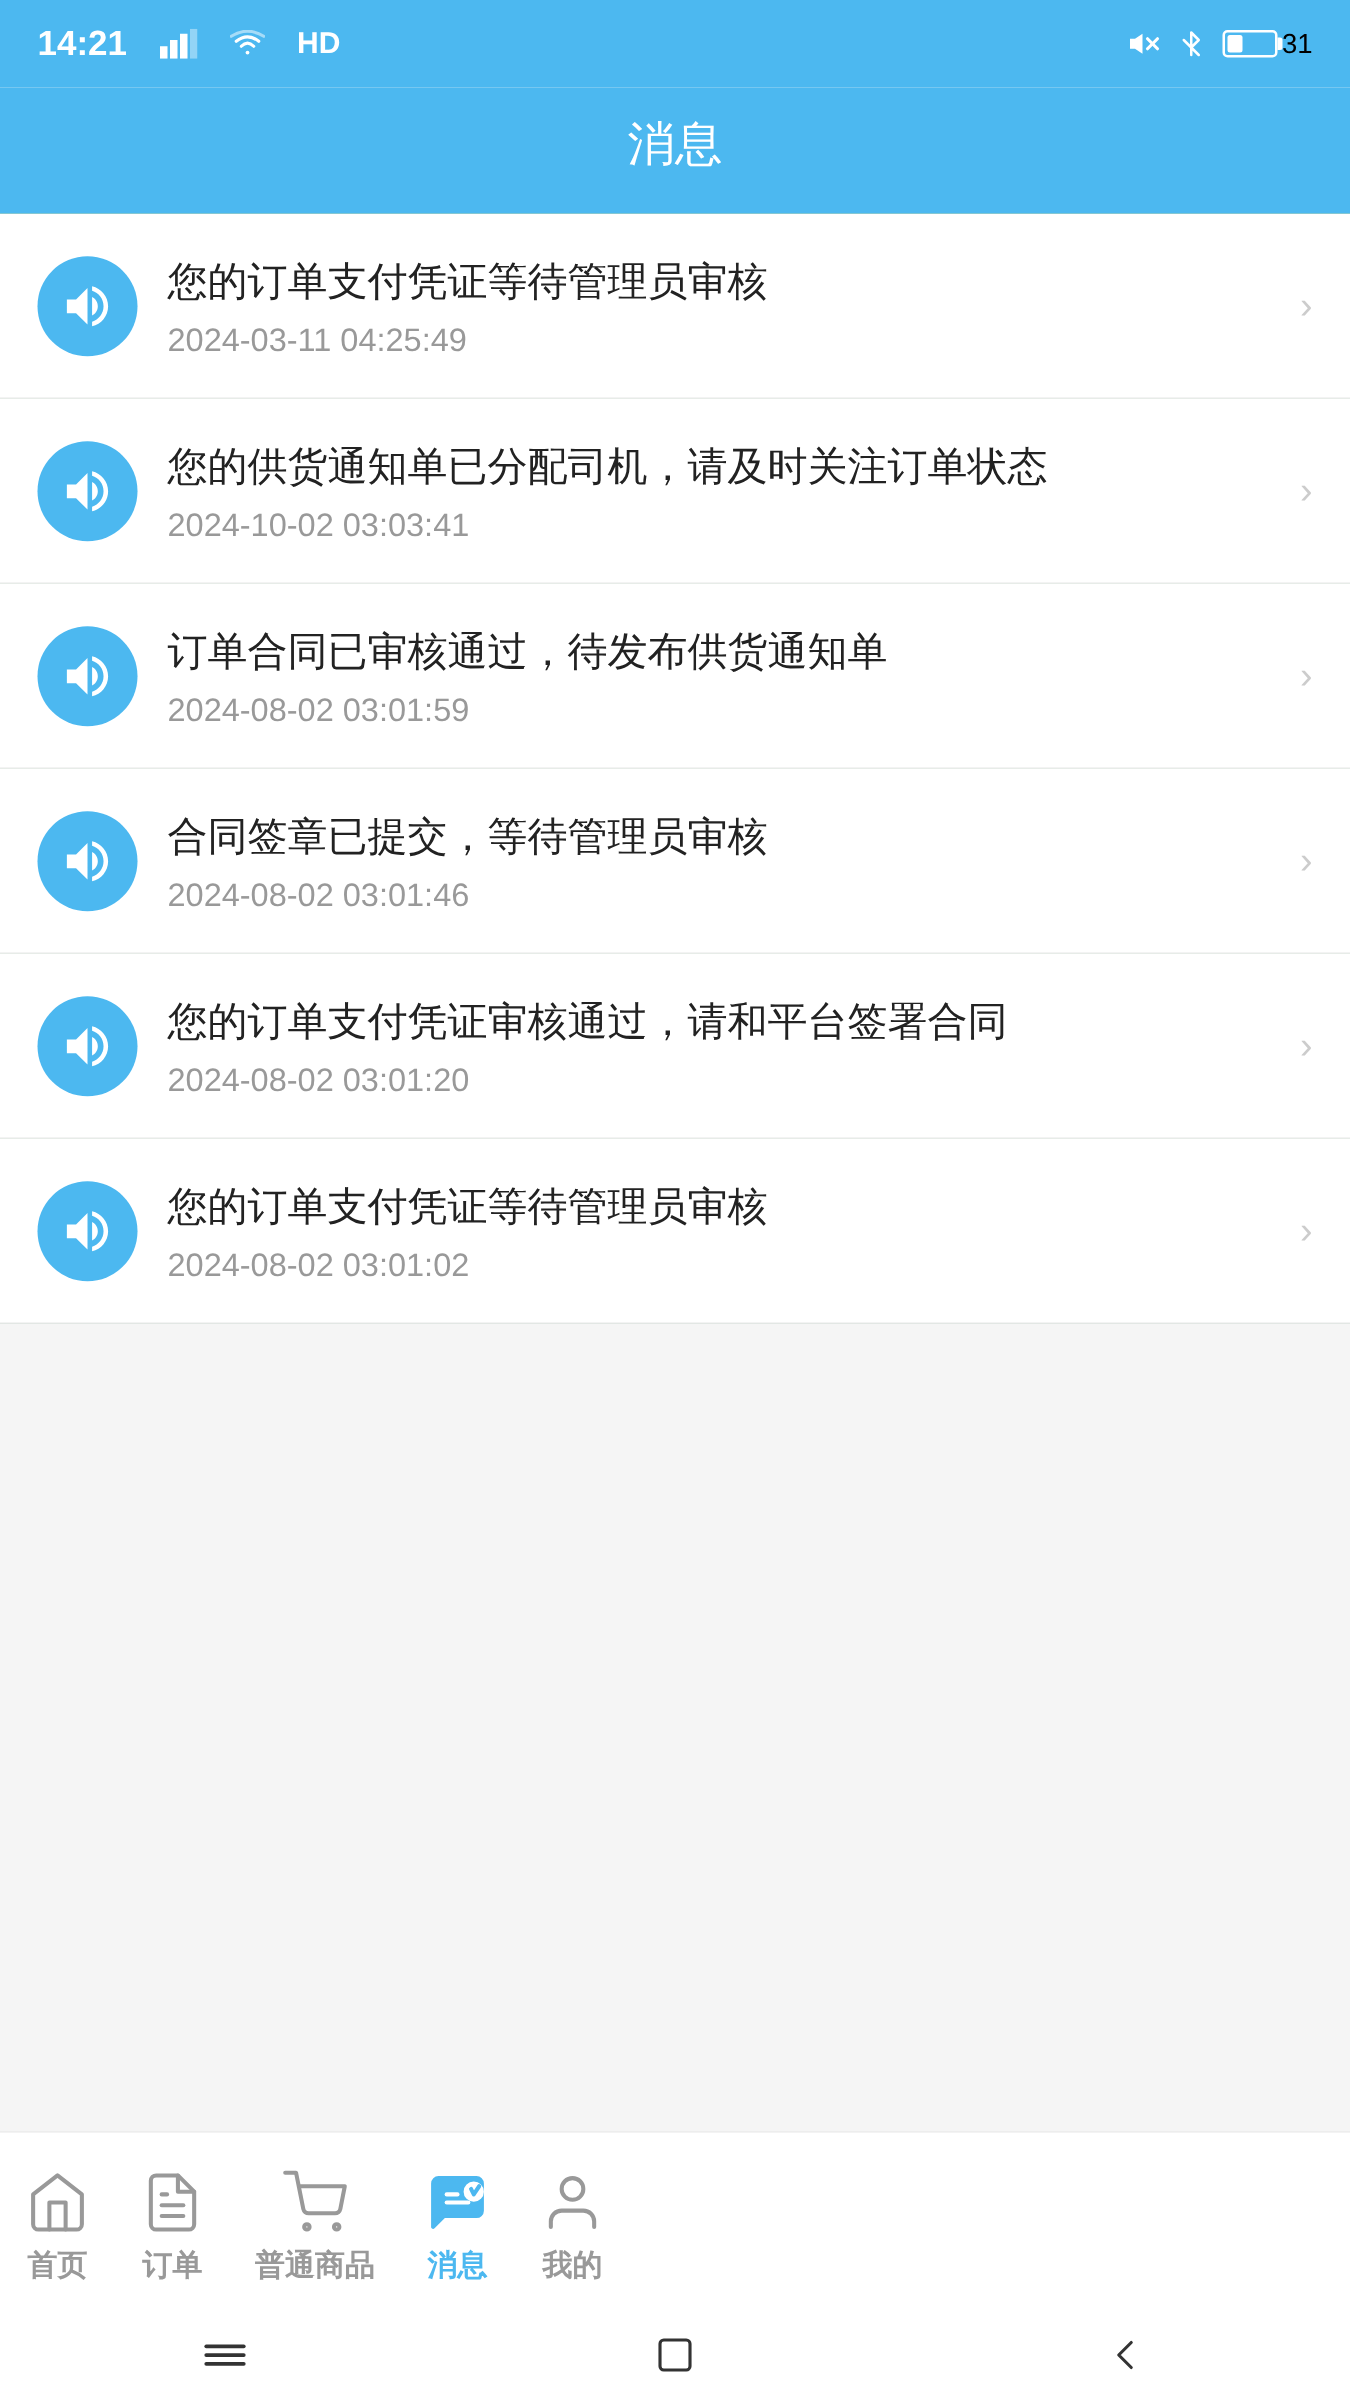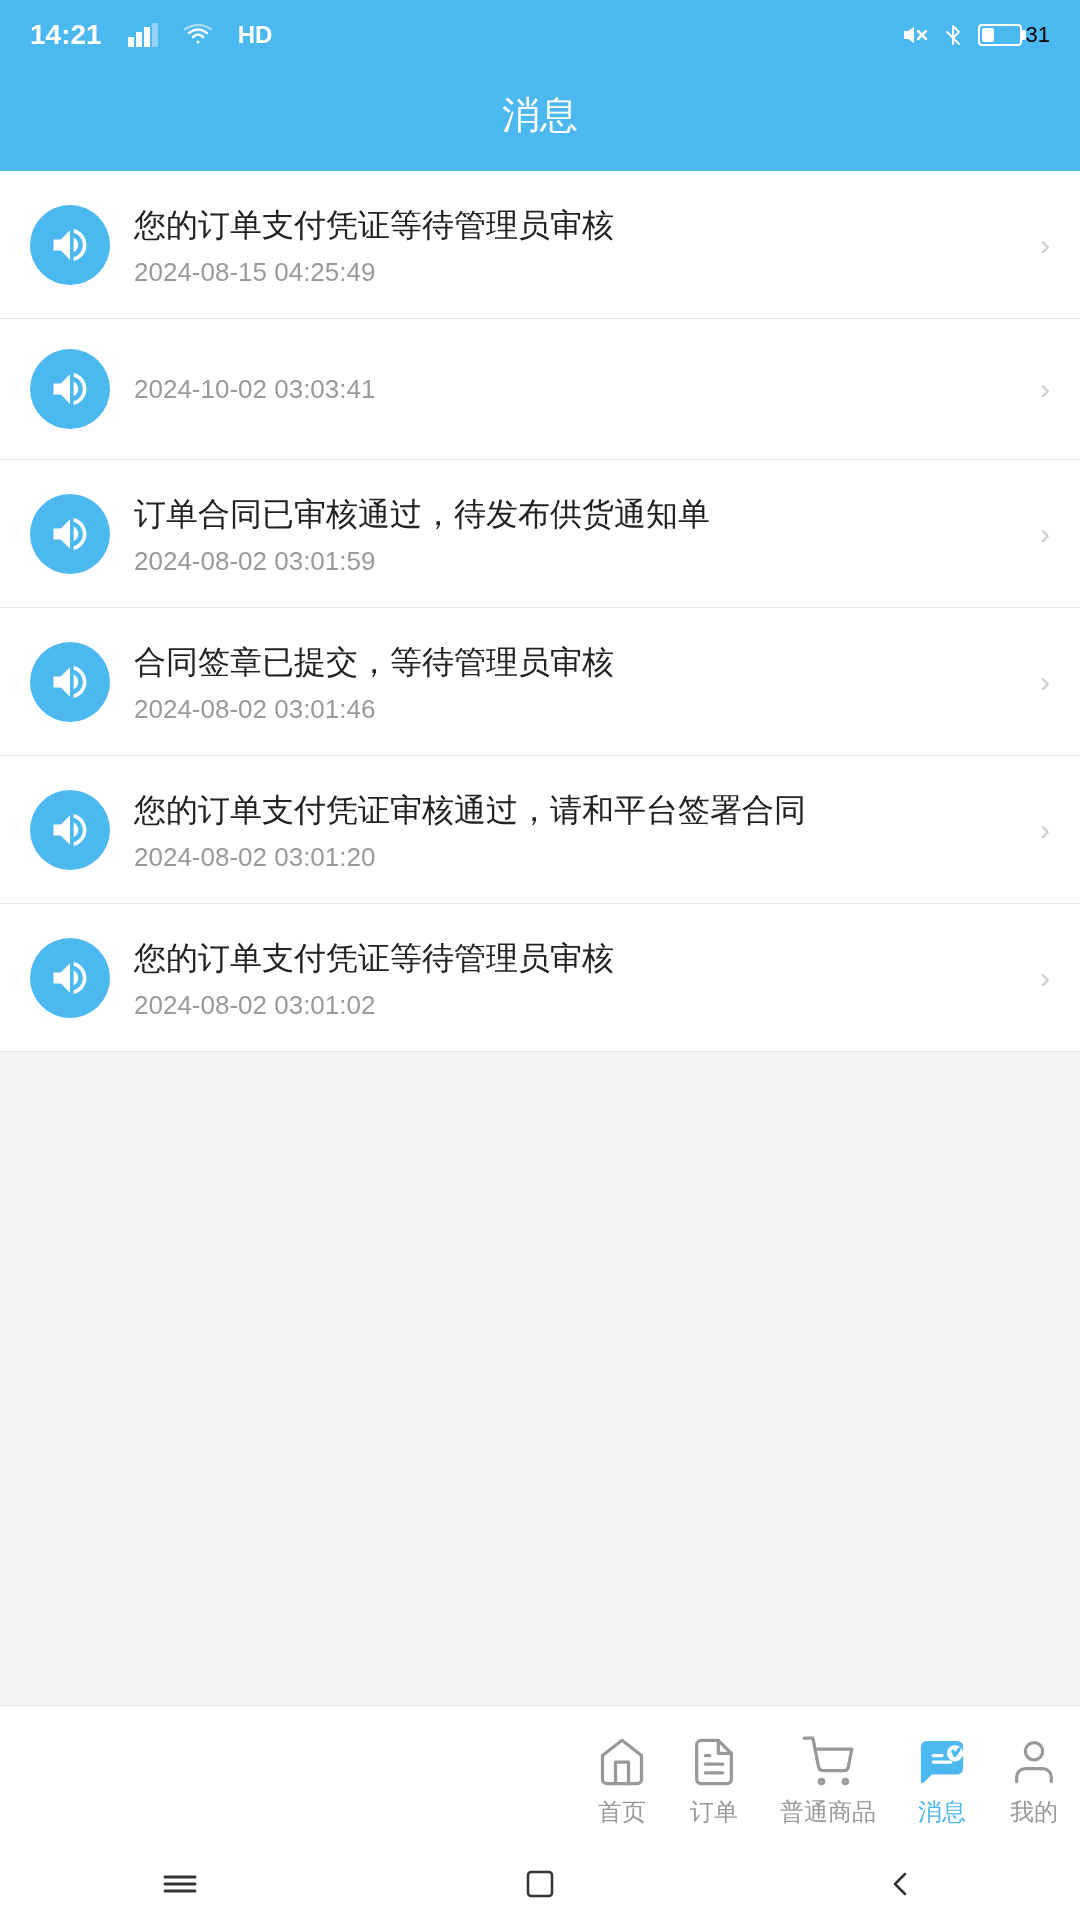--- a/index.html
+++ b/index.html
@@ -152,23 +152,24 @@
       position: absolute;
       bottom: 0;
       left: 0;
       right: 0;
       background: white;
       border-top: 1px solid #e8e8e8;
     }
 
     .nav-items {
       display: flex;
-      justify-content: flex-end;
+      justify-content: flex-start;
       align-items: center;
       padding: 20px 0 10px;
+      font-weight: bold;
     }
 
     .nav-item {
       display: flex;
       flex-direction: column;
       align-items: center;
       gap: 8px;
       cursor: pointer;
       padding: 10px 20px;
     }
@@ -263,32 +264,33 @@
 <div class="message-list">
 
   <div class="message-item">
     <div class="message-icon">
       <svg class="speaker-svg" viewBox="0 0 24 24">
         <path d="M3 9v6h4l5 5V4L7 9H3zm13.5 3c0-1.77-1.02-3.29-2.5-4.03v8.05c1.48-.73 2.5-2.25 2.5-4.02zM14 3.23v2.06c2.89.86 5 3.54 5 6.71s-2.11 5.85-5 6.71v2.06c4.01-.91 7-4.49 7-8.77s-2.99-7.86-7-8.77z"></path>
       </svg>
     </div>
     <div class="message-content">
       <div class="message-title">您的订单支付凭证等待管理员审核</div>
-      <div class="message-time">2024-08-15 04:25:49</div>
-    </div>
-    <div class="message-arrow">›</div>
-  </div>
-
-  <div class="message-item">
-    <div class="message-icon">
-      <svg class="speaker-svg" viewBox="0 0 24 24">
-        <path d="M3 9v6h4l5 5V4L7 9H3zm13.5 3c0-1.77-1.02-3.29-2.5-4.03v8.05c1.48-.73 2.5-2.25 2.5-4.02zM14 3.23v2.06c2.89.86 5 3.54 5 6.71s-2.11 5.85-5 6.71v2.06c4.01-.91 7-4.49 7-8.77s-2.99-7.86-7-8.77z"></path>
-      </svg>
-    </div>
-    <div class="message-content">
+      <div class="message-time">2024-03-11 04:25:49</div>
+    </div>
+    <div class="message-arrow">›</div>
+  </div>
+
+  <div class="message-item">
+    <div class="message-icon">
+      <svg class="speaker-svg" viewBox="0 0 24 24">
+        <path d="M3 9v6h4l5 5V4L7 9H3zm13.5 3c0-1.77-1.02-3.29-2.5-4.03v8.05c1.48-.73 2.5-2.25 2.5-4.02zM14 3.23v2.06c2.89.86 5 3.54 5 6.71s-2.11 5.85-5 6.71v2.06c4.01-.91 7-4.49 7-8.77s-2.99-7.86-7-8.77z"></path>
+      </svg>
+    </div>
+    <div class="message-content">
+      <div class="message-title">您的供货通知单已分配司机，请及时关注订单状态</div>
       <div class="message-time">2024-10-02 03:03:41</div>
     </div>
     <div class="message-arrow">›</div>
   </div>
 
   <div class="message-item">
     <div class="message-icon">
       <svg class="speaker-svg" viewBox="0 0 24 24">
         <path d="M3 9v6h4l5 5V4L7 9H3zm13.5 3c0-1.77-1.02-3.29-2.5-4.03v8.05c1.48-.73 2.5-2.25 2.5-4.02zM14 3.23v2.06c2.89.86 5 3.54 5 6.71s-2.11 5.85-5 6.71v2.06c4.01-.91 7-4.49 7-8.77s-2.99-7.86-7-8.77z"></path>
       </svg>

